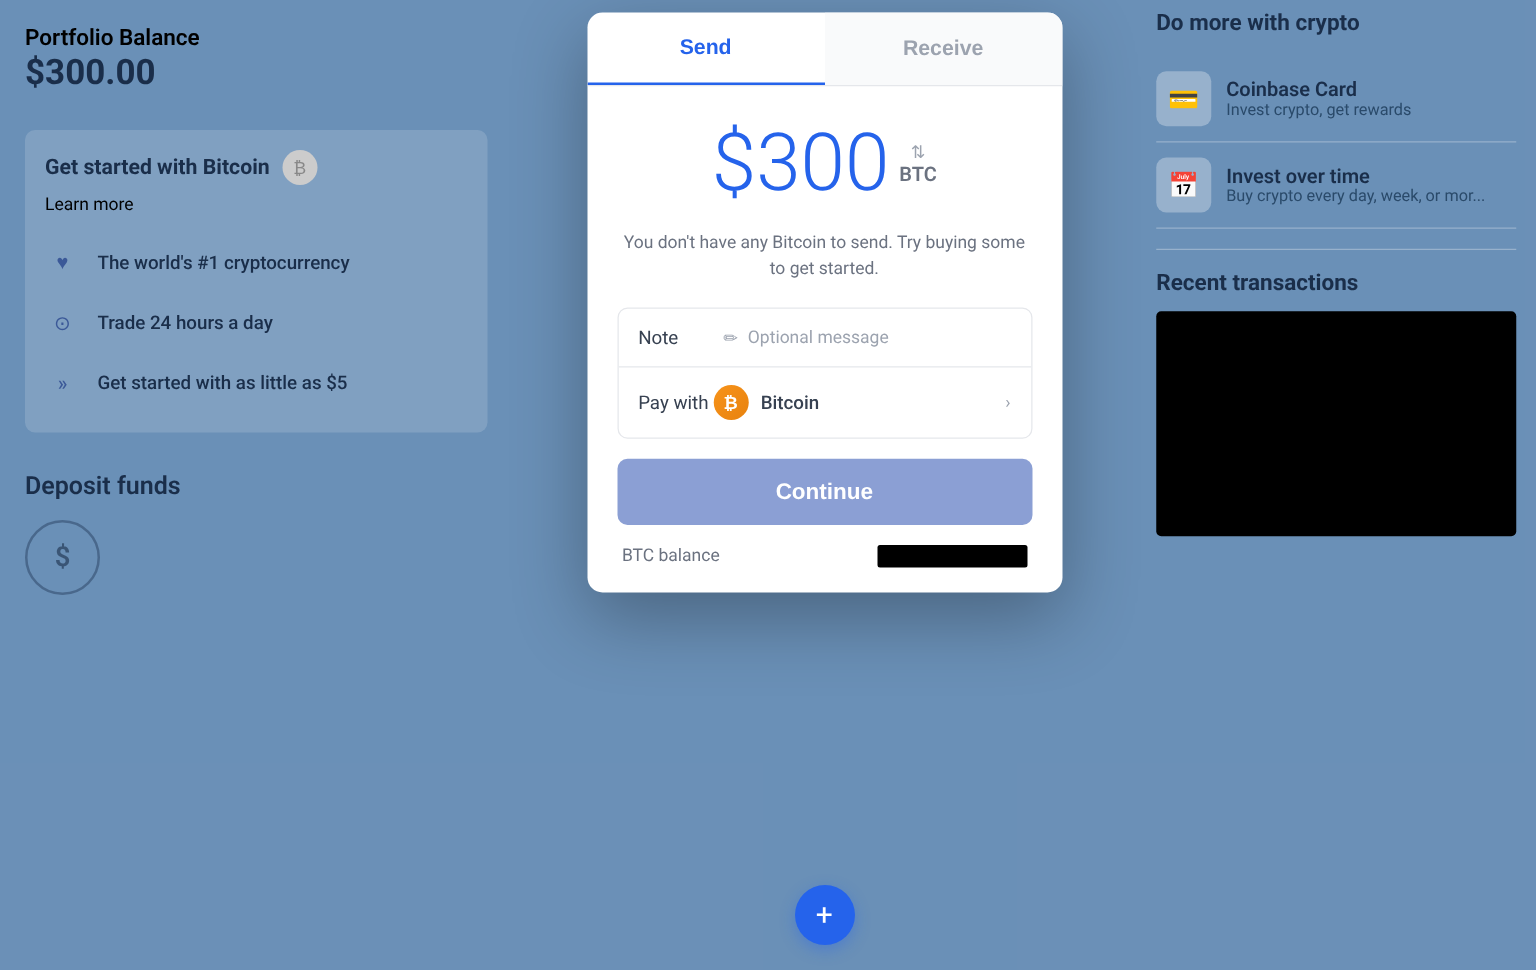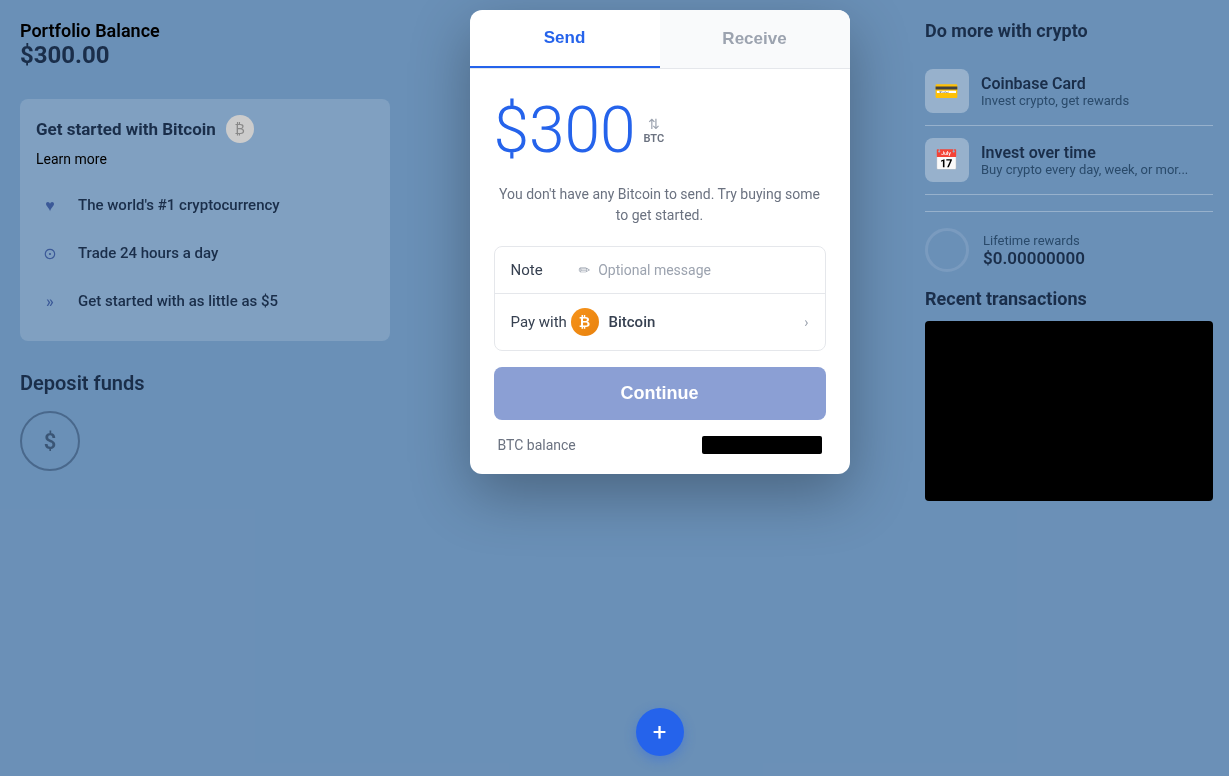--- a/index.html
+++ b/index.html
@@ -28,21 +28,21 @@
       flex-shrink: 0;
     }
 
     .portfolio-balance-label {
       font-size: 18px;
       font-weight: 600;
       color: #000000;
     }
 
     .portfolio-balance-amount {
-      font-size: 24px;
+      font-size: 28px;
       font-weight: 700;
       color: #1a2e4a;
       margin-bottom: 30px;
     }
 
     .get-started-section {
       background: rgba(255,255,255,0.15);
       border-radius: 8px;
       padding: 16px;
       margin-bottom: 16px;
@@ -180,20 +180,21 @@
 
     
     .modal-body {
       padding: 24px 24px 20px;
     }
 
     
     .amount-display {
       display: flex;
       align-items: center;
+      justify-content: center;
       gap: 8px;
       margin-bottom: 16px;
     }
 
     .amount-value {
       font-size: 64px;
       font-weight: 300;
       color: #2563eb;
     }
 
@@ -204,21 +205,21 @@
       cursor: pointer;
       color: #6b7280;
     }
 
     .currency-toggle-arrows {
       font-size: 14px;
       color: #9ca3af;
     }
 
     .currency-toggle-label {
-      font-size: 11px;
+      font-size: 16px;
       color: #6b7280;
       font-weight: 600;
     }
 
     .warning-text {
       text-align: center;
       color: #6b7280;
       font-size: 14px;
       line-height: 1.5;
       margin-bottom: 20px;
@@ -331,21 +332,21 @@
     .btc-balance-redacted {
       width: 120px;
       height: 18px;
       background: #000;
       border-radius: 2px;
     }
 
     
     .right-panel {
       width: 320px;
-      padding: 20px 16px;
+      padding: 8px 16px;
       flex-shrink: 0;
     }
 
     .do-more-title {
       font-size: 18px;
       font-weight: 700;
       color: #1a2e4a;
       margin-bottom: 16px;
     }
 
@@ -562,24 +563,17 @@
       <div class="promo-icon-box">📅</div>
       <div>
         <div class="promo-card-title">Invest over time</div>
         <div class="promo-card-subtitle">Buy crypto every day, week, or mor...</div>
       </div>
     </div>
 
     <div class="section-divider"></div>
 
 
-    <div class="lifetime-rewards-row">
-      <div class="rewards-circle"></div>
-      <div>
-        <div class="lifetime-label">Lifetime rewards</div>
-        <div class="lifetime-amount">$0.00000000</div>
-      </div>
-    </div>
 
     <div class="recent-transactions-title">Recent transactions</div>
     <div class="transactions-redacted"></div>
   </div>
 </div>
 
 </body></html>

